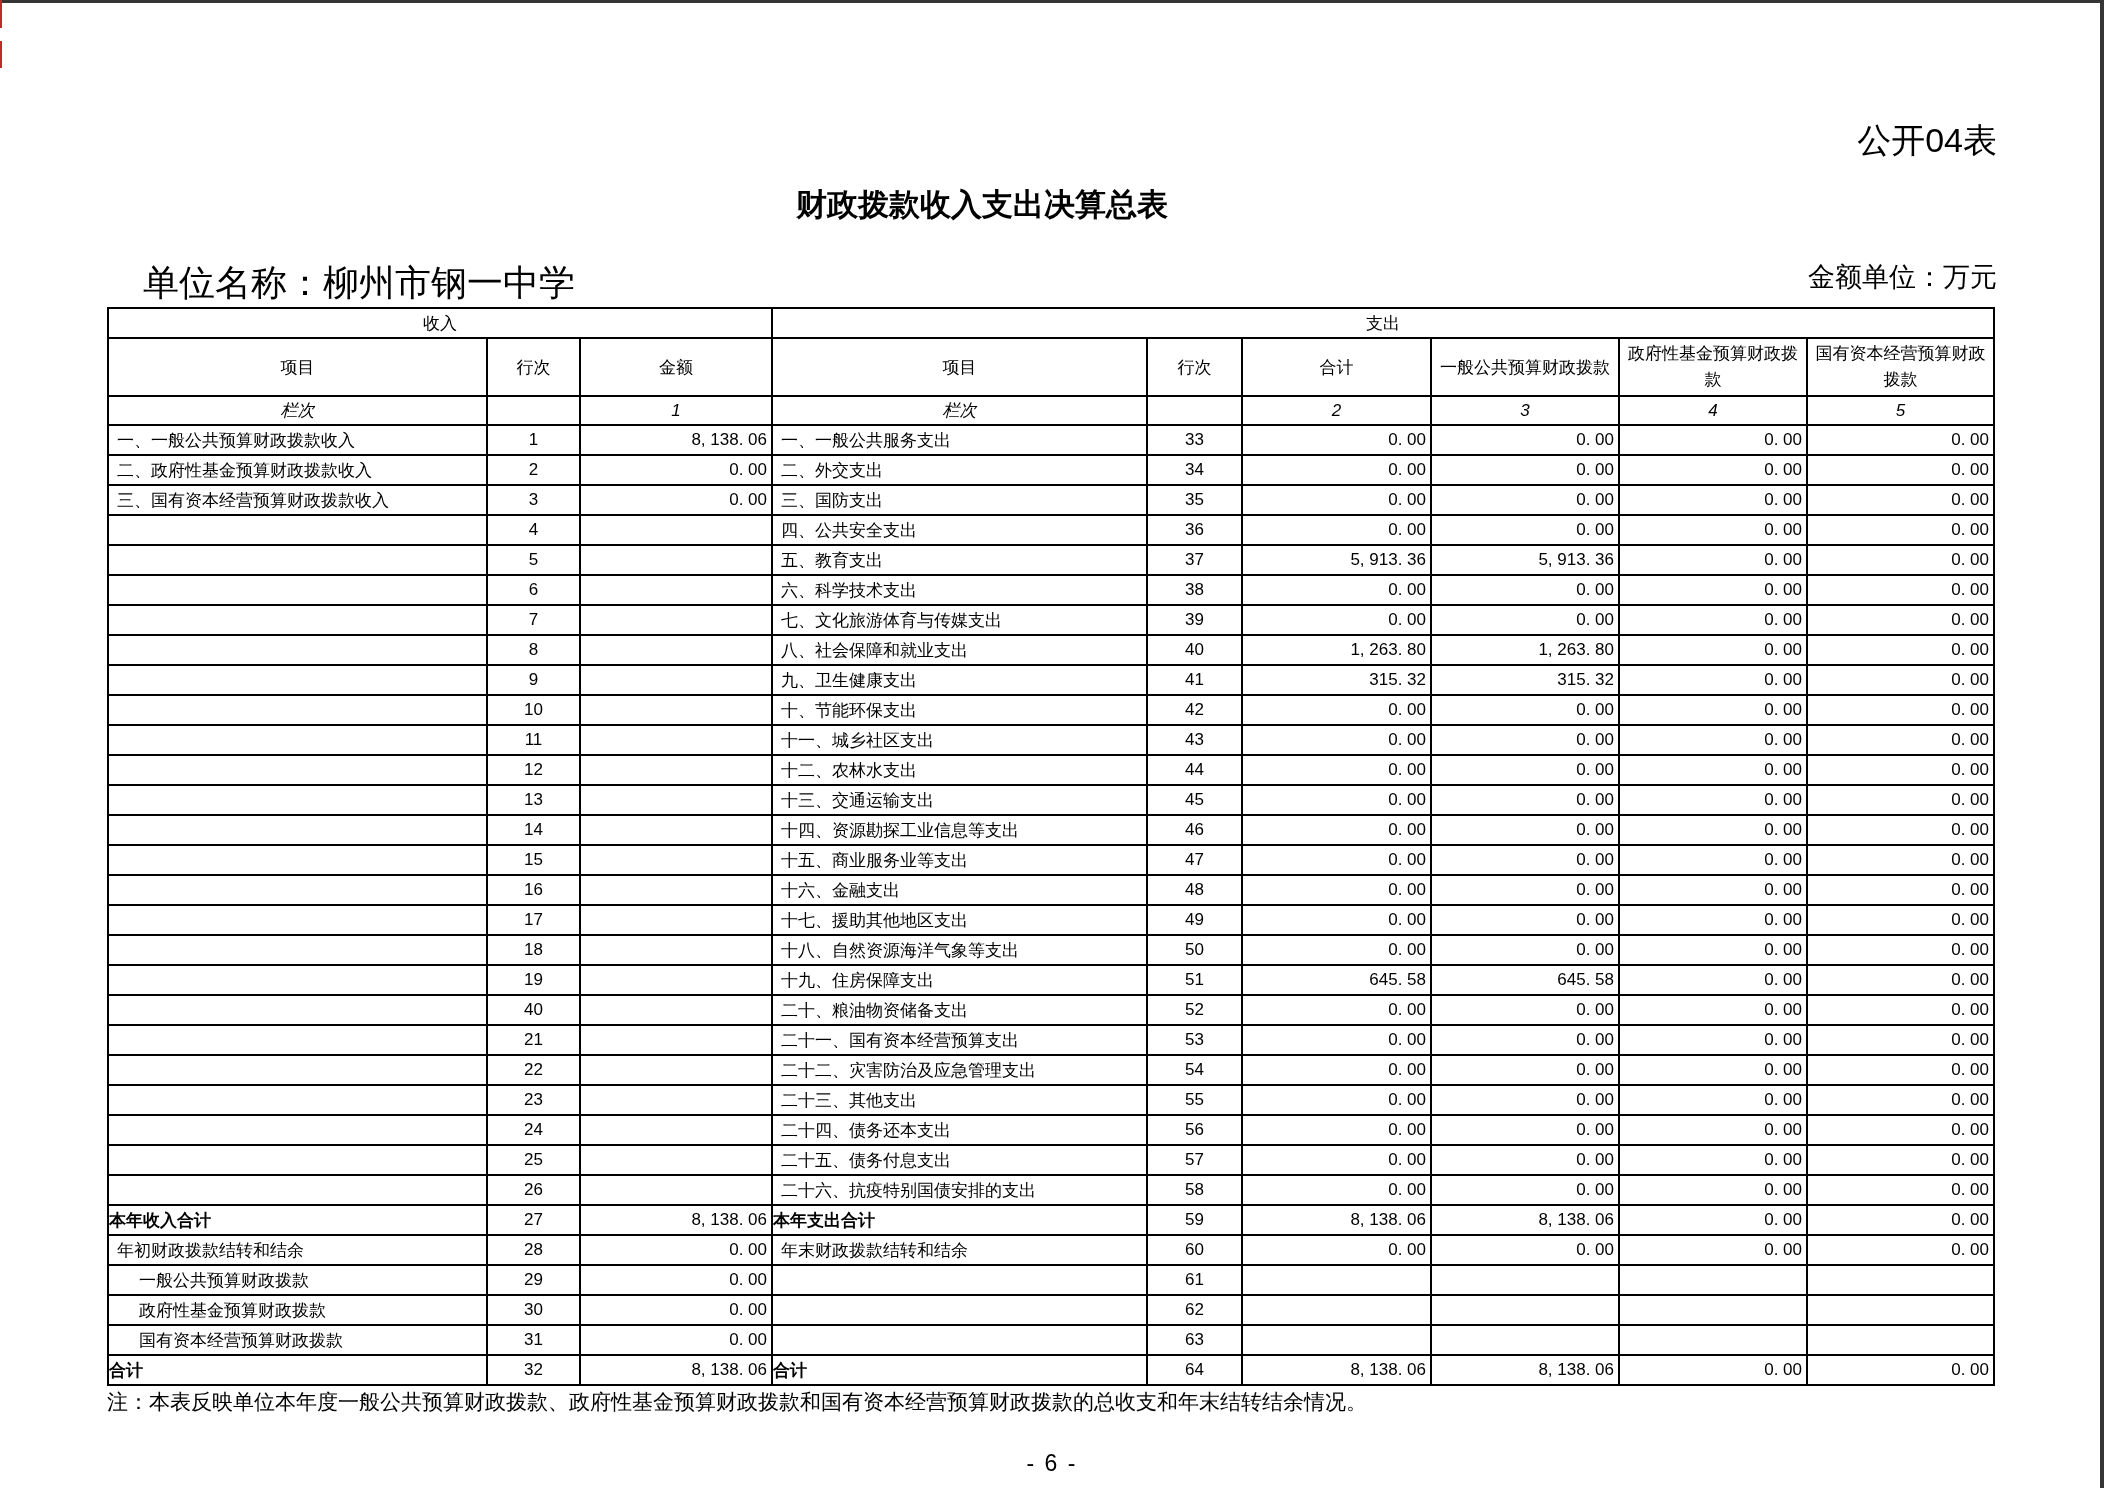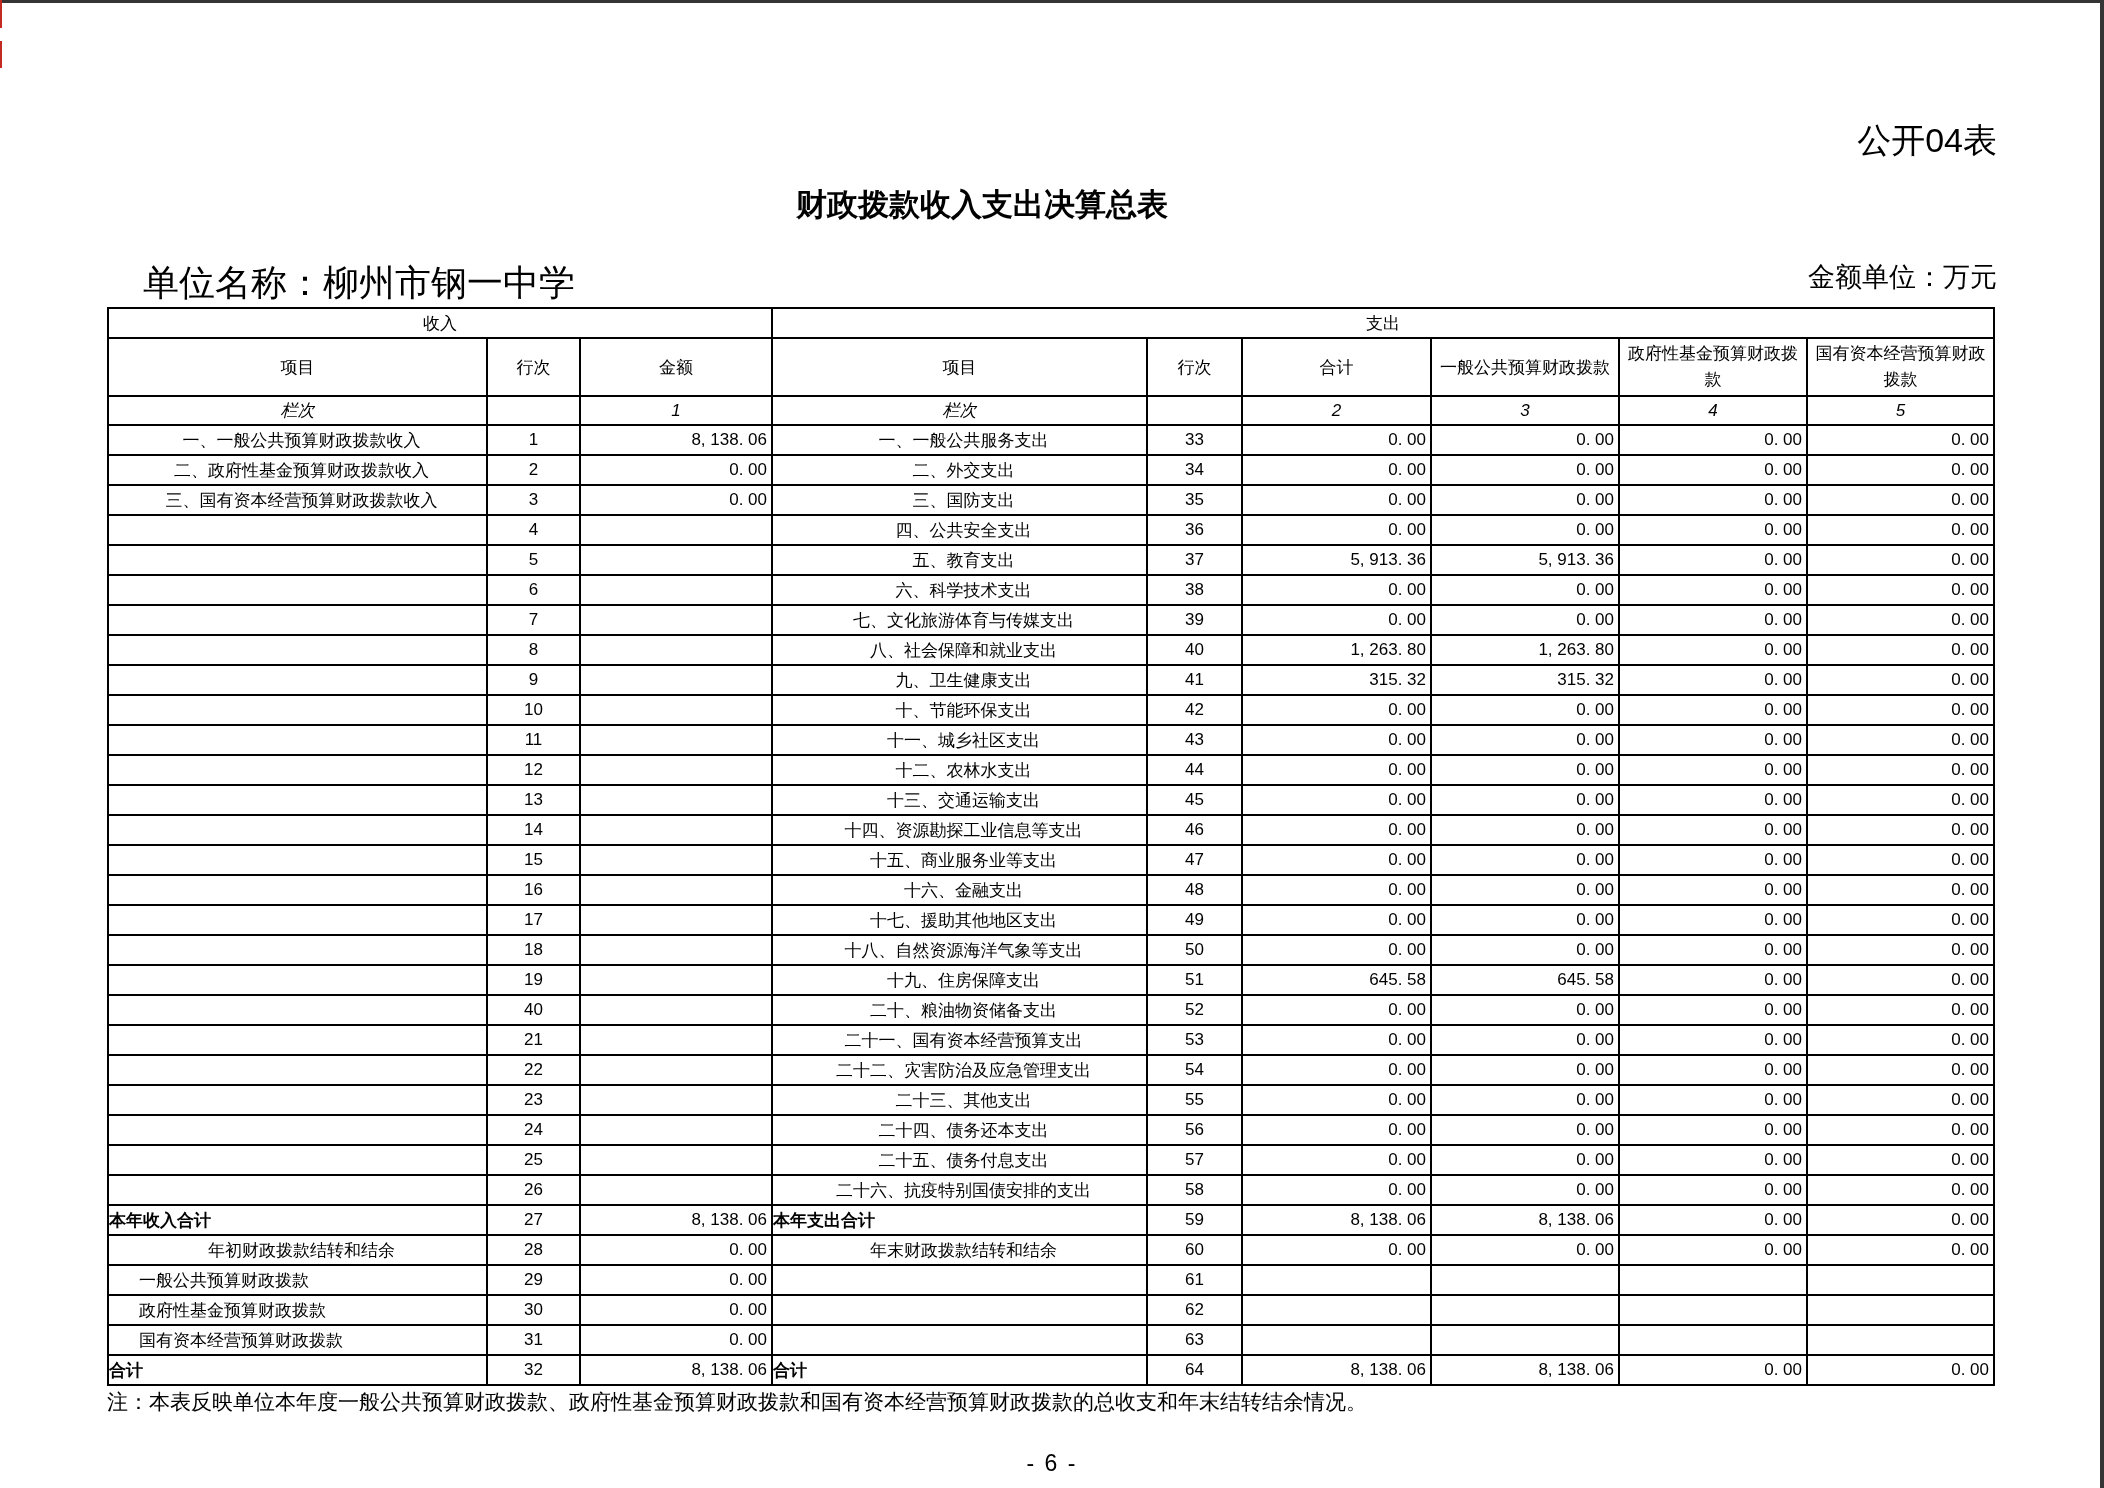--- a/index.html
+++ b/index.html
@@ -26,21 +26,21 @@
   }
   .fin-table th,.fin-table td{
     border:2px solid #000;font-size:17px;font-weight:normal;
     padding:0;overflow:hidden;white-space:nowrap;vertical-align:middle;
   }
   .fin-table thead tr.sec-row th{height:28px;text-align:center;}
   .fin-table thead tr.head-row th{height:56px;text-align:center;}
   .fin-table thead tr.index-row th{height:27px;text-align:center;font-style:italic;}
   .fin-table thead th.wrap{white-space:normal;line-height:1.55;padding:0 3px;}
   .fin-table tbody td{height:28px;}
-  .fin-table td.item{text-align:center;padding-left:8px;}
+  .fin-table td.item{text-align:left;padding-left:8px;}
   .fin-table td.indent{text-align:left;padding-left:30px;}
   .fin-table td.total{text-align:left;font-weight:bold;}
   .fin-table td.num{text-align:center;}
   .fin-table td.amt{text-align:right;padding-right:4px;}
 
   .note{position:absolute;top:1388px;left:107px;font-size:21px;}
   .page-number{position:absolute;top:1450px;left:0;width:2104px;text-align:center;
                font-size:23px;letter-spacing:2px;}
 </style>
 </head>

